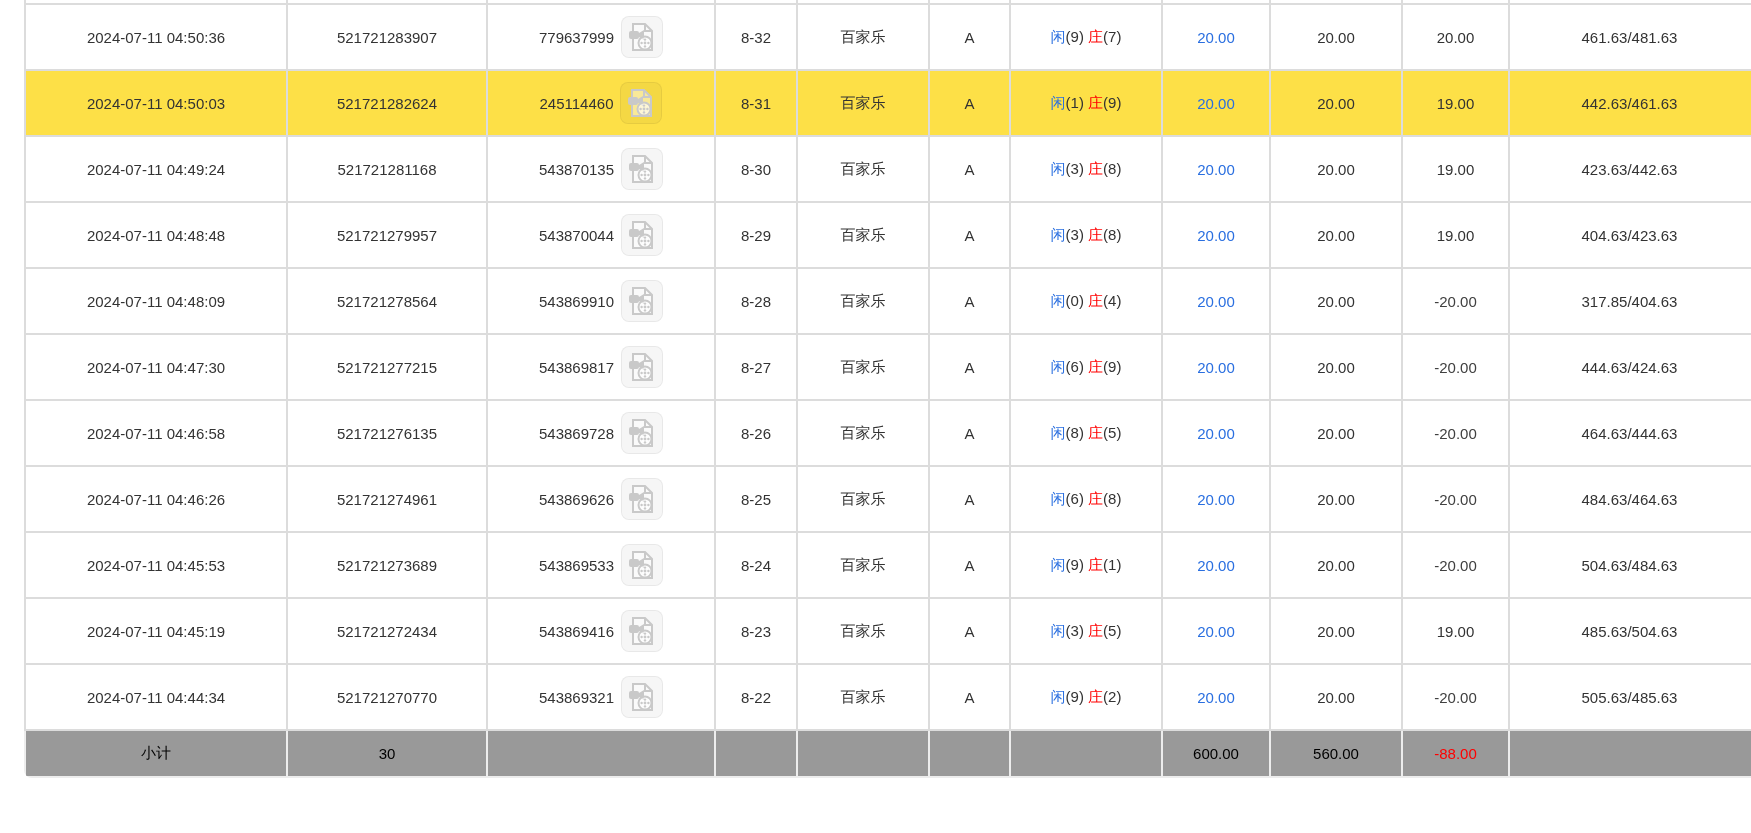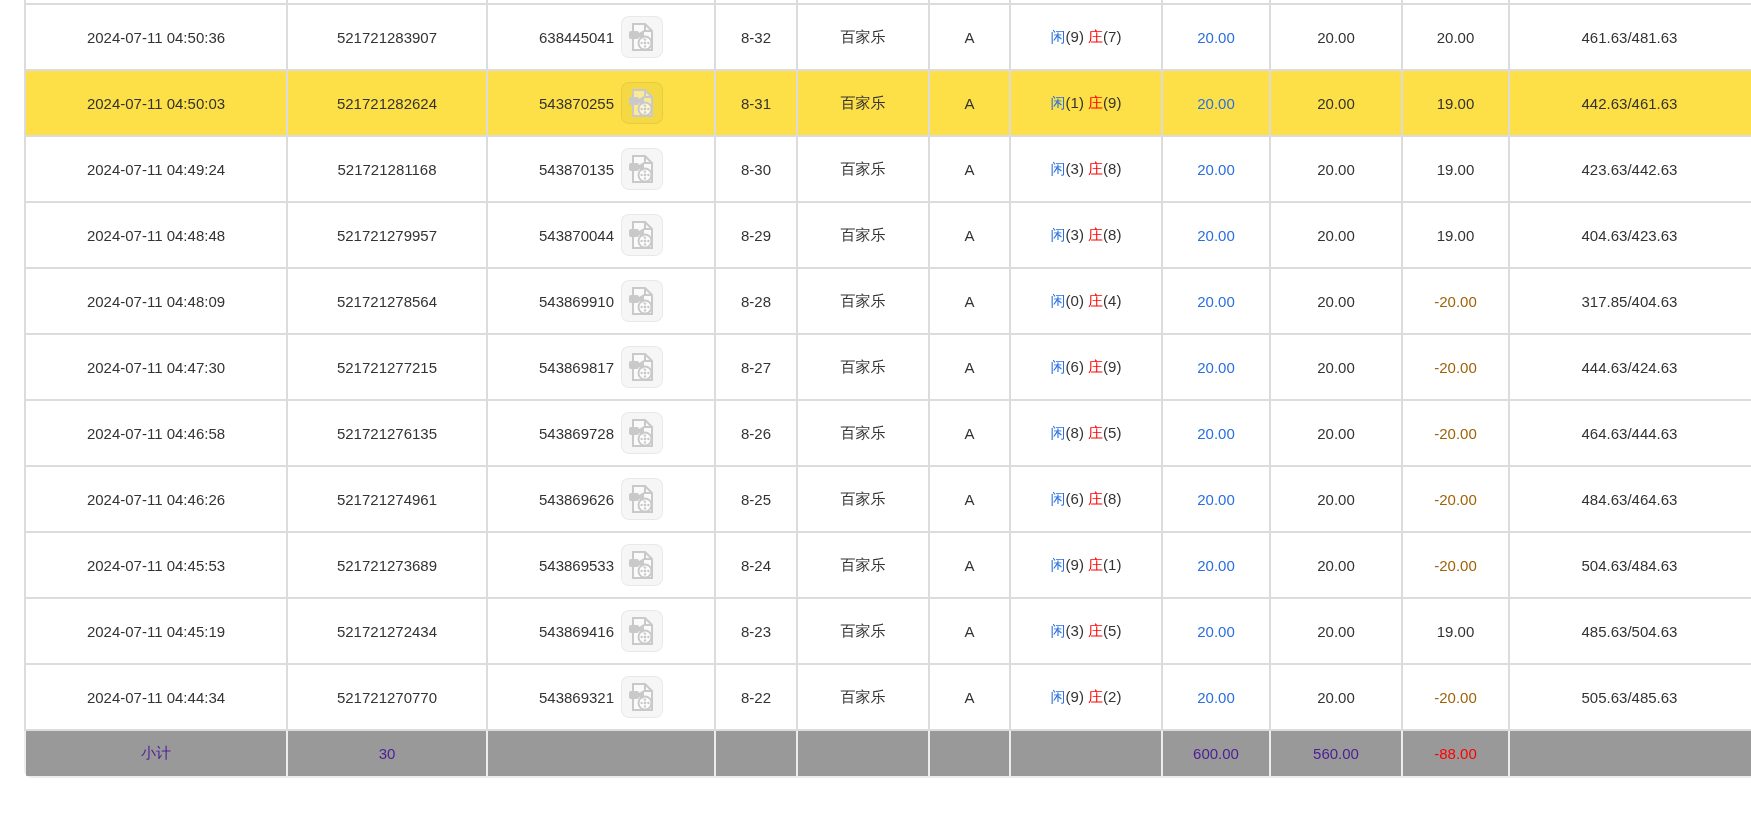--- a/index.html
+++ b/index.html
@@ -16,30 +16,30 @@
   td{
     border:2px solid #dcdcdc;text-align:center;vertical-align:middle;
     padding:0;white-space:nowrap;overflow:hidden;
   }
   tr.spacer td{height:3px;border-top:none;}
   tr.data-row td{height:64px;}
   tr.data-row.hl td{background:#fde047;}
   .col-balance{text-align:center;padding-right:18px !important;}
   .blue{color:#2a6fe0;}
   .red{color:#ff0000;}
-  .neg{color:#a16207;}
+  .neg{color:#404040;}
   .gid-group{display:inline-flex;align-items:center;gap:7px;}
   .video-btn{
     width:42px;height:42px;border-radius:8px;
     background:rgba(0,0,0,0.035);border:1px solid rgba(0,0,0,0.06);
     display:inline-flex;align-items:center;justify-content:center;
     cursor:pointer;padding:0;
   }
   tr.footer-row td{
-    height:45px;background:#999999;color:#4c1d95;border-color:#ededed;
+    height:45px;background:#999999;color:#000000;border-color:#ededed;
   }
   tr.footer-row td.neg{color:#ff0000;}
 </style>
 </head>
 <body>
 
 <div class="table-wrap">
   <table>
     <colgroup>
       <col style="width:262px">
@@ -66,21 +66,21 @@
           <td></td>
           <td></td>
         <td></td>
           <td></td>
       </tr>
     <tr class="data-row">
     <td>2024-07-11 04:50:36</td>
     <td>521721283907</td>
     <td>
       <span class="gid-group">
-        <span>638445041</span>
+        <span>779637999</span>
         <button class="video-btn">
           <span style="display:inline-flex;">
             <svg width="28" height="30" viewBox="0 0 28 30">
               <path d="M5 2 h12 l7 7 v19 h-19 z" fill="rgba(255,255,255,0.45)" stroke="#c9c9c9" stroke-width="2"></path>
               <path d="M17 2 v7 h7" fill="none" stroke="#c9c9c9" stroke-width="2"></path>
               <rect x="1" y="9" width="10" height="8" rx="2" fill="#c9c9c9"></rect>
               <path d="M11 15 l5 3 v-10 l-5 3 z" fill="#c9c9c9"></path>
               <circle cx="17" cy="21" r="6.5" fill="rgba(255,255,255,0.6)" stroke="#c9c9c9" stroke-width="2"></circle>
               <circle cx="17" cy="21" r="1.4" fill="#c9c9c9"></circle>
               <circle cx="17" cy="17.6" r="1.2" fill="#c9c9c9"></circle>
@@ -104,21 +104,21 @@
     </td>
     <td>20.00</td>
     <td>20.00</td>
     <td class="col-balance">461.63/481.63</td>
   </tr>
         <tr class="data-row hl">
     <td>2024-07-11 04:50:03</td>
     <td>521721282624</td>
     <td>
       <span class="gid-group">
-        <span>543870255</span>
+        <span>245114460</span>
         <button class="video-btn">
           <span style="display:inline-flex;">
             <svg width="28" height="30" viewBox="0 0 28 30">
               <path d="M5 2 h12 l7 7 v19 h-19 z" fill="rgba(255,255,255,0.45)" stroke="#c9c9c9" stroke-width="2"></path>
               <path d="M17 2 v7 h7" fill="none" stroke="#c9c9c9" stroke-width="2"></path>
               <rect x="1" y="9" width="10" height="8" rx="2" fill="#c9c9c9"></rect>
               <path d="M11 15 l5 3 v-10 l-5 3 z" fill="#c9c9c9"></path>
               <circle cx="17" cy="21" r="6.5" fill="rgba(255,255,255,0.6)" stroke="#c9c9c9" stroke-width="2"></circle>
               <circle cx="17" cy="21" r="1.4" fill="#c9c9c9"></circle>
               <circle cx="17" cy="17.6" r="1.2" fill="#c9c9c9"></circle>

